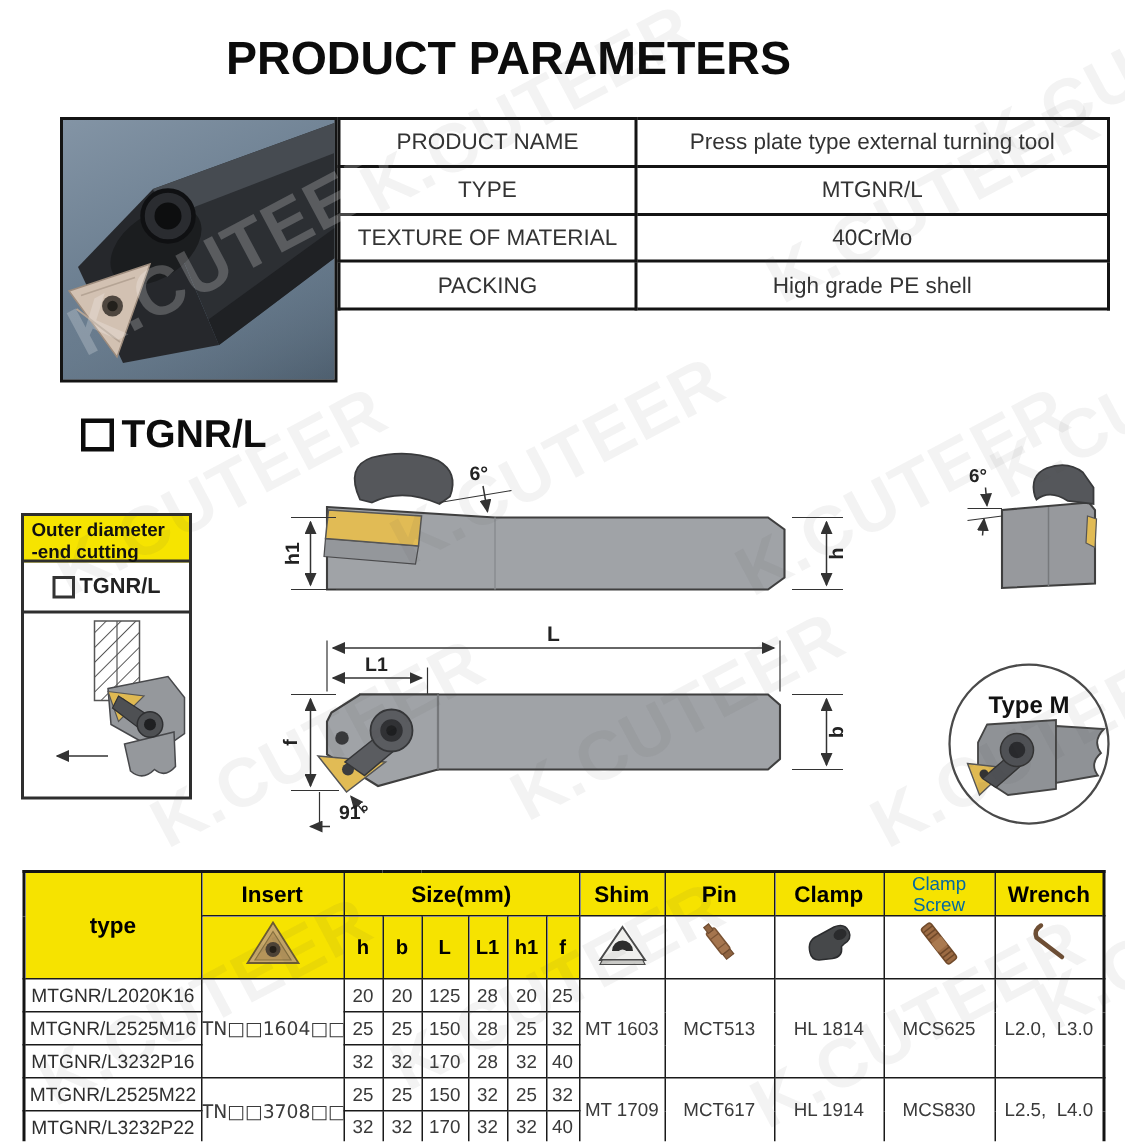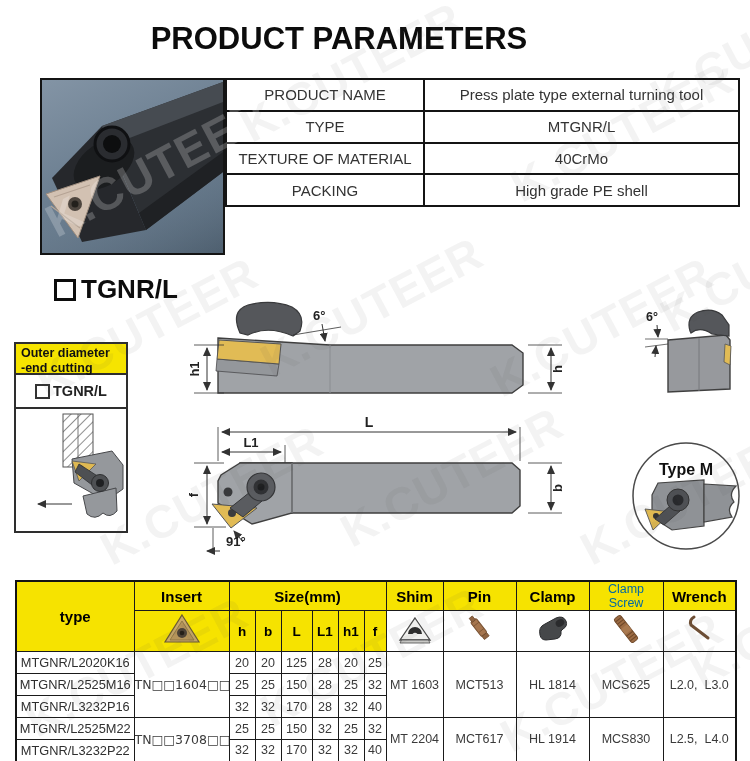--- a/index.html
+++ b/index.html
@@ -342,21 +342,21 @@
     </tr>
     <tr style="height:22px">
       <td class="type-cell">MTGNR/L2525M22</td>
       <td rowspan="2" class="cell sqfont">TN□□3708□□</td>
       <td class="cell">25</td>
       <td class="cell">25</td>
       <td class="cell">150</td>
       <td class="cell">32</td>
       <td class="cell">25</td>
       <td class="cell">32</td>
-      <td rowspan="2" class="cell">MT 2204</td>
+      <td rowspan="2" class="cell">MT 1709</td>
       <td rowspan="2" class="cell">MCT617</td>
       <td rowspan="2" class="cell">HL 1914</td>
       <td rowspan="2" class="cell">MCS830</td>
       <td rowspan="2" class="cell pre">L2.5,  L4.0</td>
     </tr>
     <tr style="height:22px">
       <td class="type-cell">MTGNR/L3232P22</td>
       <td class="cell">32</td>
       <td class="cell">32</td>
       <td class="cell">170</td>

